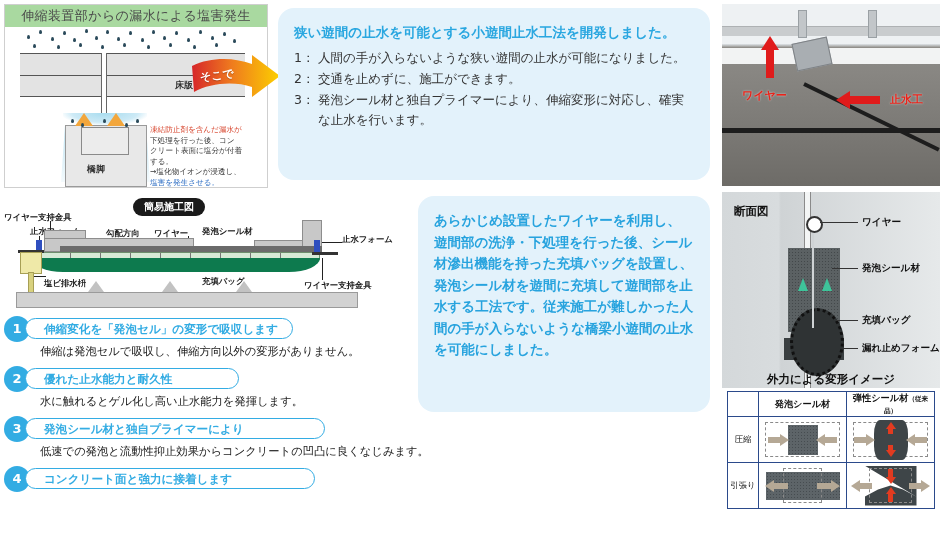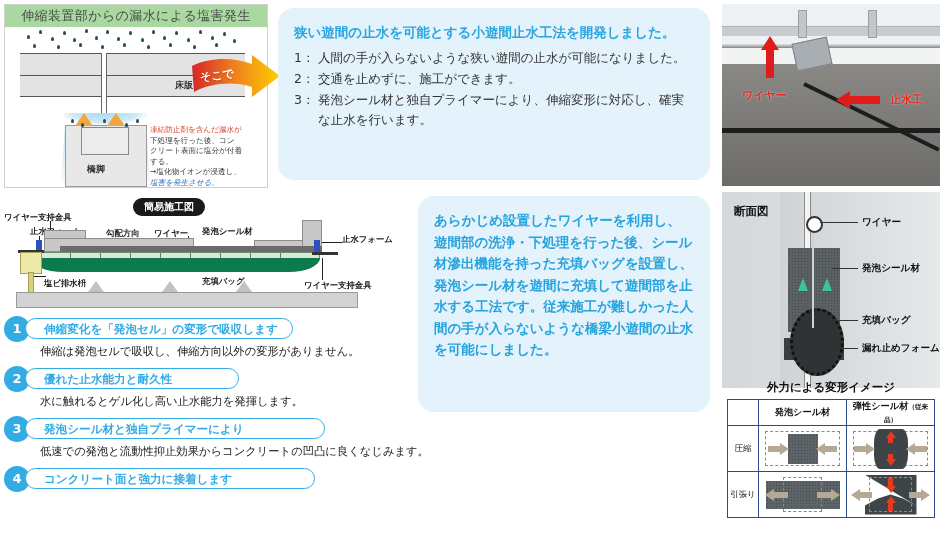--- a/index.html
+++ b/index.html
@@ -29,21 +29,21 @@
   #pier-label{position:absolute;left:82px;top:136px;font-size:9px;color:#333;font-weight:bold;}
   .bearing{position:absolute;width:0;height:0;border-left:9px solid transparent;
            border-right:9px solid transparent;border-bottom:13px solid #f2a63c;}
   #bearing-l{left:70px;top:86px;}
   #bearing-r{left:102px;top:86px;}
   .pier-wet{position:absolute;width:9px;height:56px;background:linear-gradient(180deg,#bde2f1,rgba(210,236,247,.25));}
   #wet-l{left:58px;top:99px;transform:skewX(-4deg);}
   #wet-r{left:134px;top:99px;transform:skewX(4deg);}
   #damage-note{position:absolute;left:145px;top:98px;width:112px;font-size:7.6px;line-height:10.5px;color:#3a3a3a;}
   #damage-note .hl-red{color:#d7442c;}
-  #damage-note .hl-blue{color:#2f6fc4;font-style:italic;}
+  #damage-note .hl-blue{color:#2f6fc4;}
 
   
   #sokode-arrow{left:190px;top:52px;width:92px;height:54px;}
   #sokode-arrow .label{position:absolute;left:10px;top:16px;color:#fff;font-size:11px;
       font-weight:bold;transform:rotate(-7deg);text-shadow:0 1px 1px rgba(0,0,0,.25);}
 
   
   #panel-intro{left:278px;top:8px;width:432px;height:172px;background:#e3f2fb;border-radius:16px;
       padding:14px 16px;box-sizing:border-box;}
   #intro-title{color:#2aa7e0;font-size:13.5px;font-weight:bold;line-height:20px;margin-bottom:6px;}
@@ -130,21 +130,21 @@
   #panel-features{left:4px;top:316px;width:410px;height:214px;}
   .feat{position:relative;height:50px;}
   .feat-circle{position:absolute;left:0;top:0;width:26px;height:26px;border-radius:50%;
       background:#33ace3;color:#fff;font-size:13px;font-weight:bold;text-align:center;line-height:26px;}
   .feat-pill{position:absolute;left:21px;top:2px;height:21px;border:1.4px solid #33ace3;
       border-radius:11px;padding:0 14px 0 18px;line-height:21px;color:#33ace3;font-size:11.6px;
       font-weight:bold;box-sizing:border-box;background:#fff;white-space:nowrap;}
   .feat-desc{position:absolute;left:36px;top:28px;font-size:11.3px;color:#1a1a1a;white-space:nowrap;}
 
   
-  #panel-table{left:722px;top:380px;width:218px;height:134px;}
+  #panel-table{left:722px;top:372px;width:218px;height:134px;font-family:Liberation Serif, serif;}
   #tbl-title{text-align:center;font-size:11.5px;font-weight:bold;color:#111;margin-bottom:4px;}
   table{border-collapse:collapse;width:208px;margin:0 auto;table-layout:fixed;}
   th,td{border:1px solid #2b4a8b;padding:0;text-align:center;vertical-align:middle;}
   th{font-size:9.2px;font-weight:bold;color:#111;height:15px;}
   th .sub{font-size:6.6px;}
   td.rowhead{font-size:8.4px;color:#111;width:30px;}
   td.cell{height:45px;position:relative;}
   .mat-block{position:absolute;left:50%;top:50%;transform:translate(-50%,-50%);
       background:#5d6468;background-image:radial-gradient(#464c50 1px,transparent 1px);background-size:3px 3px;}
   .dash-box{position:absolute;left:6px;top:5px;right:6px;bottom:5px;border:1px dashed #8a8a8a;}

